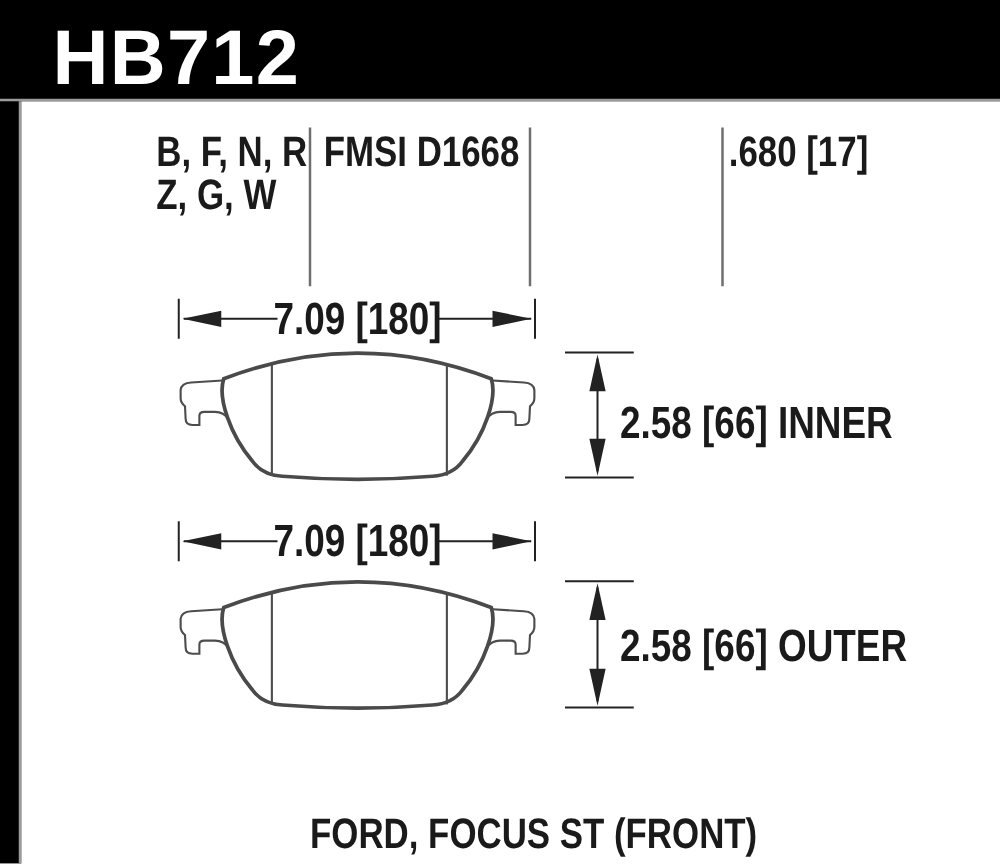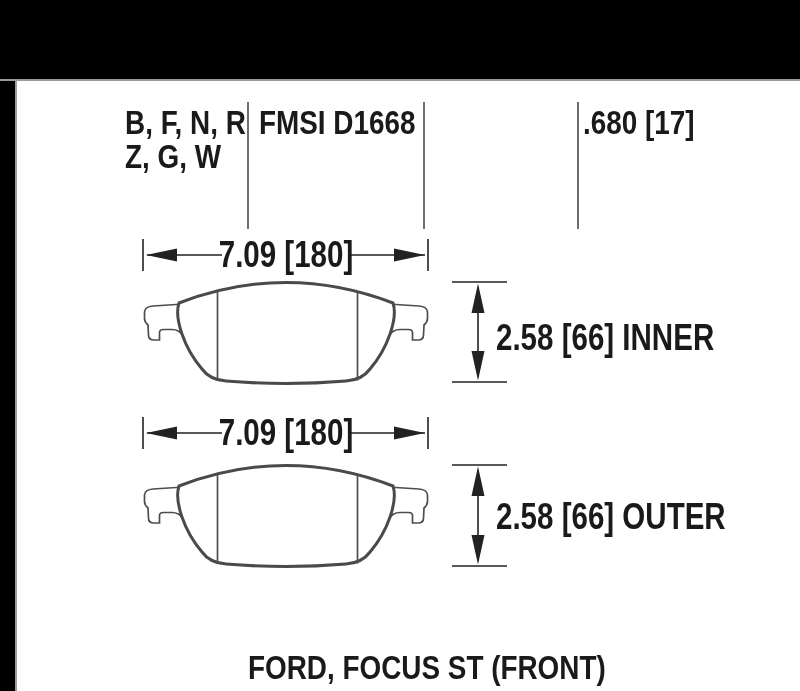--- a/index.html
+++ b/index.html
@@ -34,20 +34,21 @@
   .dimfill{fill:#222222;stroke:none;}
   .divider{stroke:#6e6e6e;stroke-width:2;}
 </style>
 </head>
 <body>
 
 <div id="page">
 
   <div class="header-bar"></div>
   <div class="left-strip"></div>
+  <div class="part-number">HB712</div>
 
   <svg width="800" height="691" viewBox="0 0 800 691">
 
     <line class="divider" x1="248" y1="102" x2="248" y2="229"></line>
     <line class="divider" x1="424" y1="102" x2="424" y2="229"></line>
     <line class="divider" x1="578" y1="102" x2="578" y2="229"></line>
 
     <g id="pad">
 
       <path class="thin" d="M 184,304 L 153,306 Q 145,306.5 144.5,312 L 144.5,318.5 Q 144.5,322 148,325

